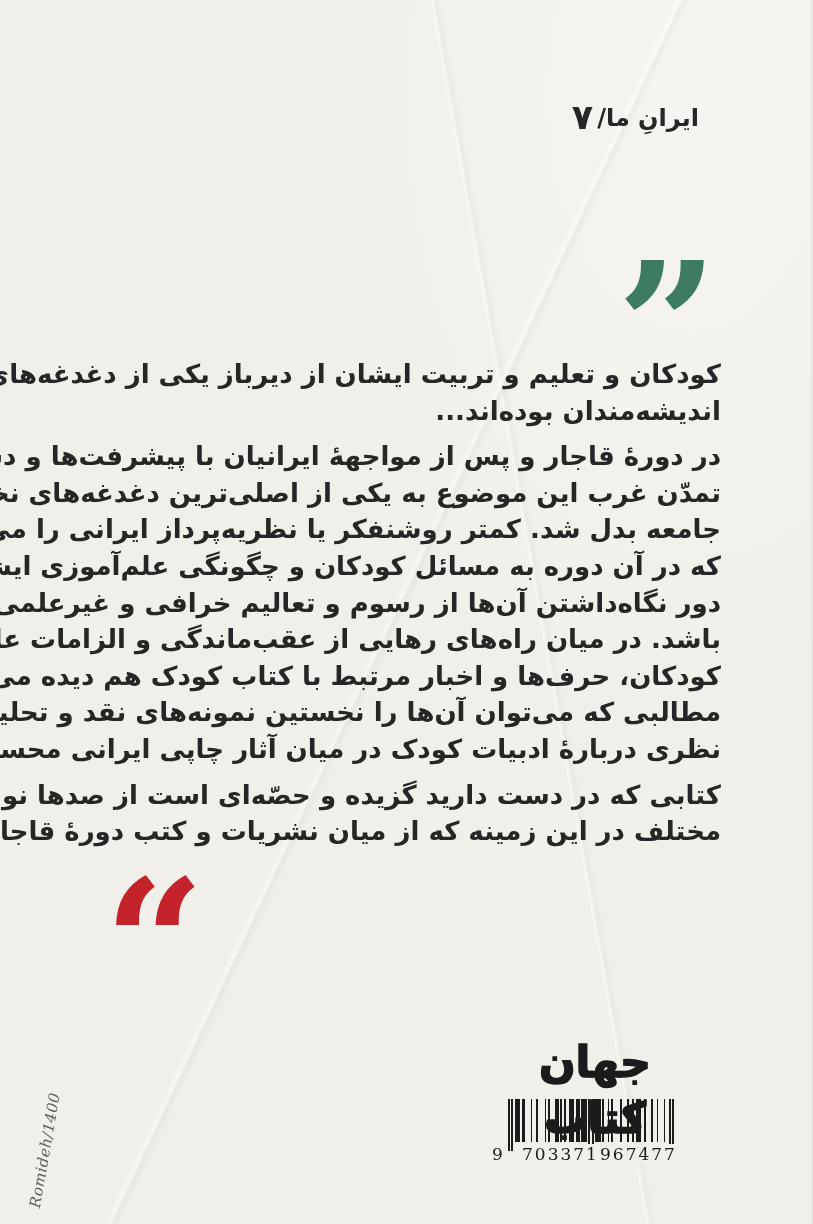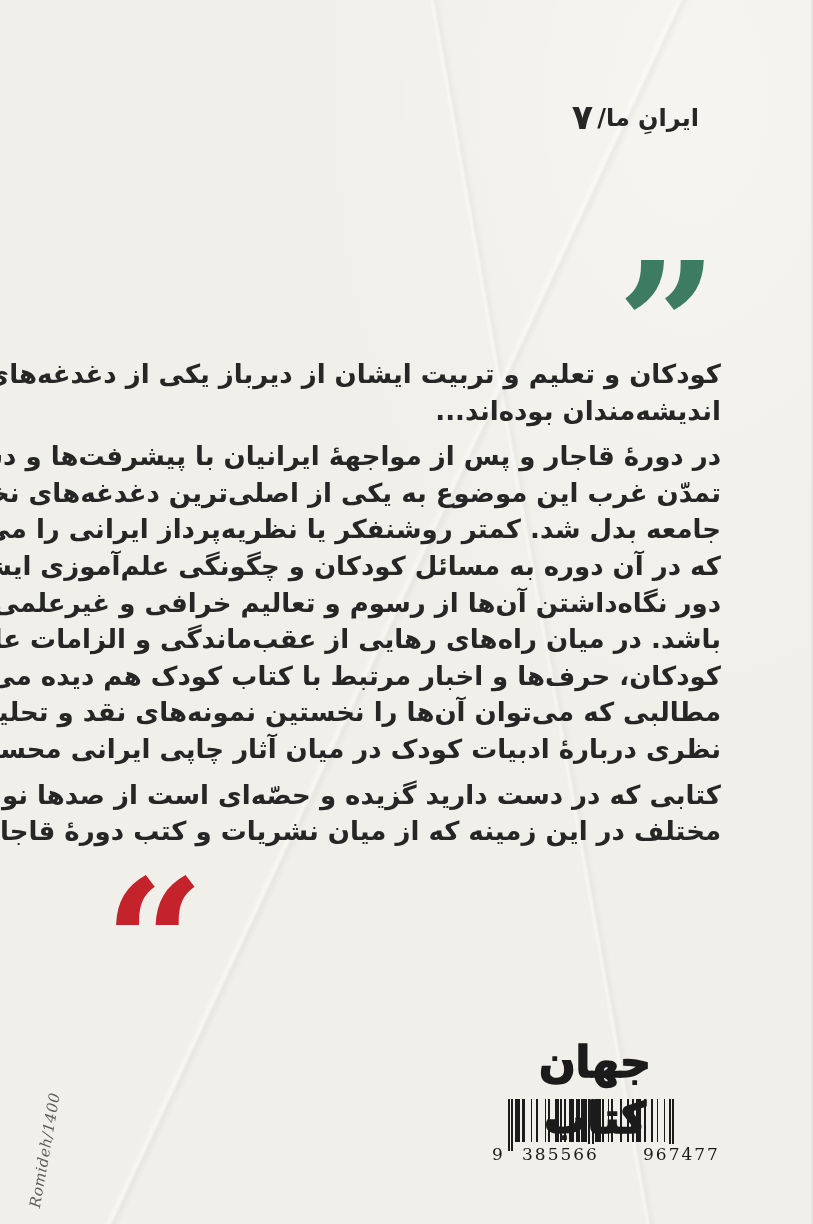--- a/index.html
+++ b/index.html
@@ -63,21 +63,21 @@
   .barcode{
     position:absolute; top:1099px; left:490px; width:196px; height:78px;
   }
   .barcode svg{ position:absolute; top:0; left:18px; }
   .barcode-digits{
     position:absolute; top:43px; left:0; width:196px; height:24px;
     font-family:"DejaVu Serif",serif; font-size:17px; color:var(--ink,#1b1b1b);
   }
   .barcode-digits .d-prefix{ position:absolute; left:2px; top:2px; }
   .barcode-digits .d-g1{ position:absolute; left:32px; width:74px; top:2px; text-align:center; letter-spacing:2px; background:var(--bg,#f1efe9); }
-  .barcode-digits .d-g2{ position:absolute; left:110px; width:74px; top:2px; text-align:center; letter-spacing:2px; background:var(--bg,#f1efe9);margin-left:43px; }
+  .barcode-digits .d-g2{ position:absolute; left:110px; width:74px; top:2px; text-align:center; letter-spacing:2px; background:var(--bg,#f1efe9); }
   .designer-signature{
     position:absolute; left:26px; top:1206px;
     transform:rotate(-80deg); transform-origin:0 0;
     font-family:"DejaVu Serif",serif; font-style:italic;
     font-size:15px; letter-spacing:.5px; color:#5f5d58;
     white-space:nowrap;
   }
 </style>
 </head>
 <body style="--bg: #f1efe9; --text: #262626; --ink: #1b1b1b; --accent_green: #3e7c61; --accent_red: #c4232b;">
@@ -157,20 +157,20 @@
         <rect x="75" y="0" width="1" height="24" fill="#1b1b1b"></rect>
         <rect x="78" y="0" width="1" height="24" fill="#1b1b1b"></rect>
         <rect x="82" y="0" width="1" height="24" fill="#1b1b1b"></rect>
         <rect x="85" y="0" width="1" height="24" fill="#1b1b1b"></rect>
         <rect x="89" y="0" width="1" height="24" fill="#1b1b1b"></rect>
         <rect x="92" y="0" width="1" height="29" fill="#1b1b1b"></rect>
         <rect x="94" y="0" width="1" height="29" fill="#1b1b1b"></rect>
       </svg>
     <div class="barcode-digits">
       <span class="d-prefix">9</span>
-      <span class="d-g1">385566</span>
+      <span class="d-g1">703371</span>
       <span class="d-g2">967477</span>
     </div>
   </div>
 
   <div class="designer-signature">Romideh/1400</div>
 
 </div>
 
 </body></html>

